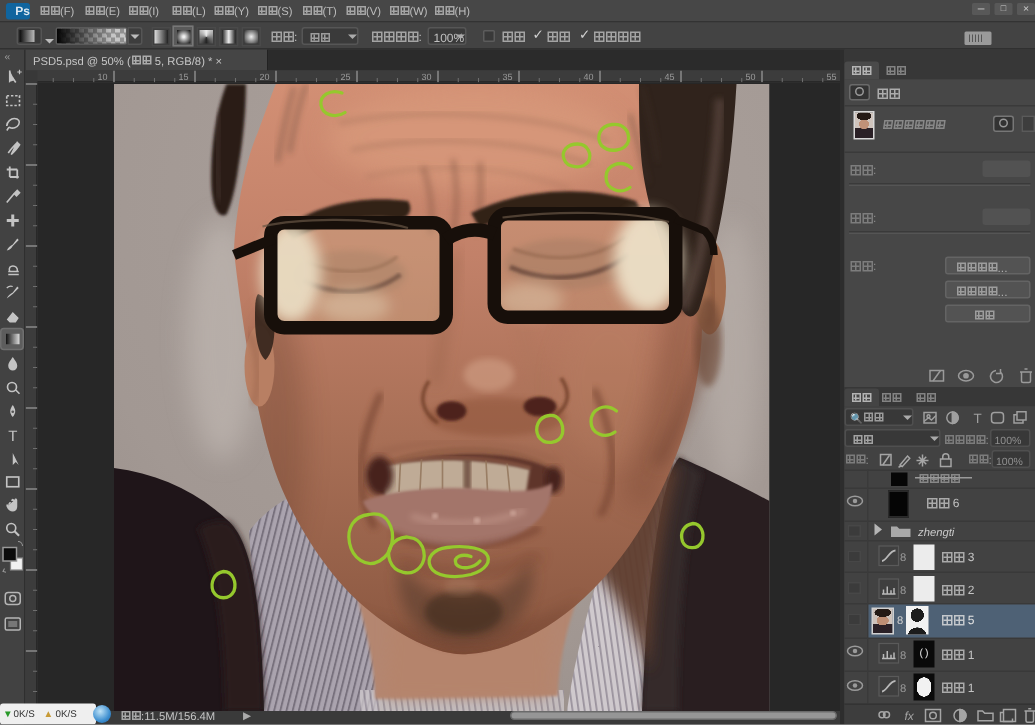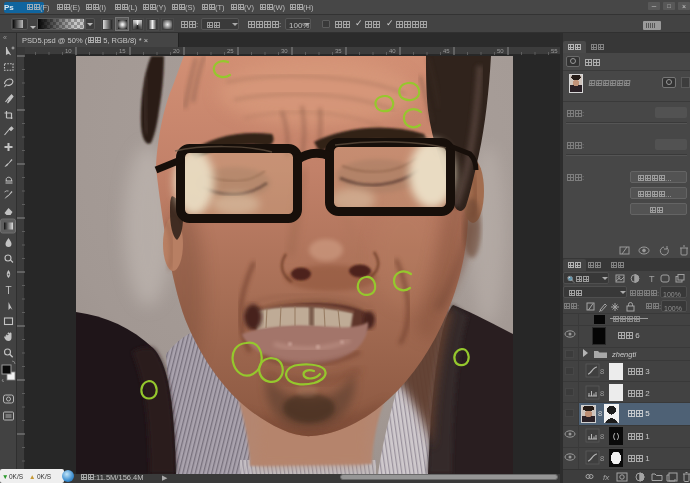--- a/index.html
+++ b/index.html
@@ -8,21 +8,21 @@
  background:linear-gradient(currentColor,currentColor) 50% 0/1px 100% no-repeat,
  linear-gradient(currentColor,currentColor) 0 50%/100% 1px no-repeat;
  margin:0 .5px;vertical-align:-1px;opacity:.8}
 .z.s{width:6px;height:6px;vertical-align:0}
 .t{font-size:8px;color:#c9c9c9;white-space:nowrap}
 svg{position:absolute;display:block}
 </style></head><body>
 <div id="app">
 
 <div style="left:0;top:0;width:690px;height:15px;background:#474747;border-bottom:1px solid #333"></div>
-<div style="left:4px;top:2px;width:40px;height:11px;background:#10659f;border-radius:2px;color:#dce9f2;font-size:8px;font-weight:bold;text-align:left;line-height:11px">Ps</div>
+<div style="left:4px;top:2px;width:16px;height:11px;background:#10659f;border-radius:2px;color:#dce9f2;font-size:8px;font-weight:bold;text-align:right;line-height:11px">Ps</div>
 <div class="t" style="left:26px;top:3px;color:#bdbdbd;font-size:7.5px"><span class="z s"></span><span class="z s"></span>(F)</div>
 <div class="t" style="left:56px;top:3px;color:#bdbdbd;font-size:7.5px"><span class="z s"></span><span class="z s"></span>(E)</div>
 <div class="t" style="left:85px;top:3px;color:#bdbdbd;font-size:7.5px"><span class="z s"></span><span class="z s"></span>(I)</div>
 <div class="t" style="left:114px;top:3px;color:#bdbdbd;font-size:7.5px"><span class="z s"></span><span class="z s"></span>(L)</div>
 <div class="t" style="left:142px;top:3px;color:#bdbdbd;font-size:7.5px"><span class="z s"></span><span class="z s"></span>(Y)</div>
 <div class="t" style="left:171px;top:3px;color:#bdbdbd;font-size:7.5px"><span class="z s"></span><span class="z s"></span>(S)</div>
 <div class="t" style="left:201px;top:3px;color:#bdbdbd;font-size:7.5px"><span class="z s"></span><span class="z s"></span>(T)</div>
 <div class="t" style="left:230px;top:3px;color:#bdbdbd;font-size:7.5px"><span class="z s"></span><span class="z s"></span>(V)</div>
 <div class="t" style="left:259px;top:3px;color:#bdbdbd;font-size:7.5px"><span class="z s"></span><span class="z s"></span>(W)</div>
 <div class="t" style="left:289px;top:3px;color:#bdbdbd;font-size:7.5px"><span class="z s"></span><span class="z s"></span>(H)</div>

